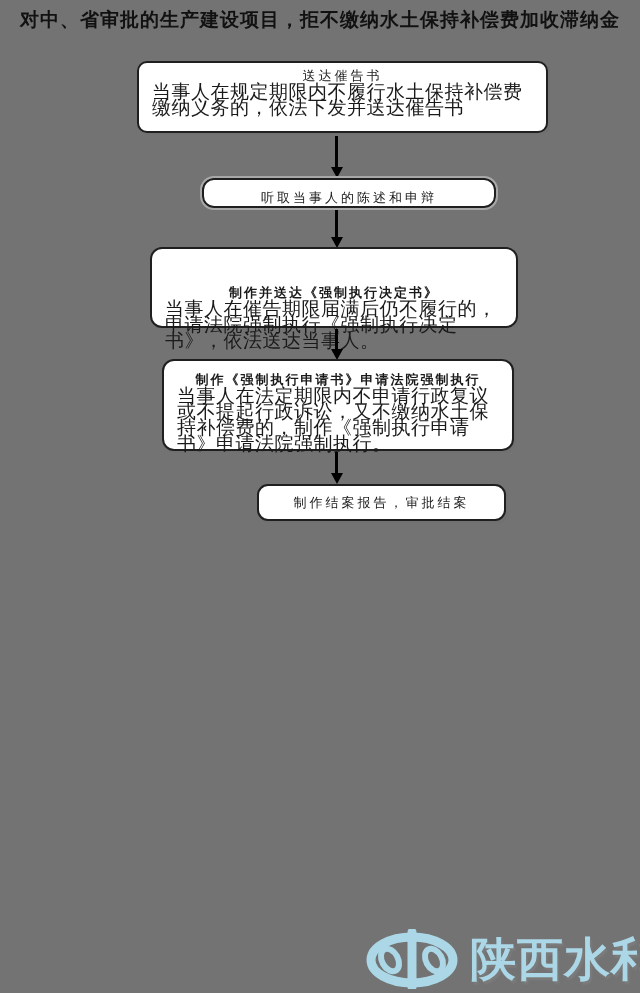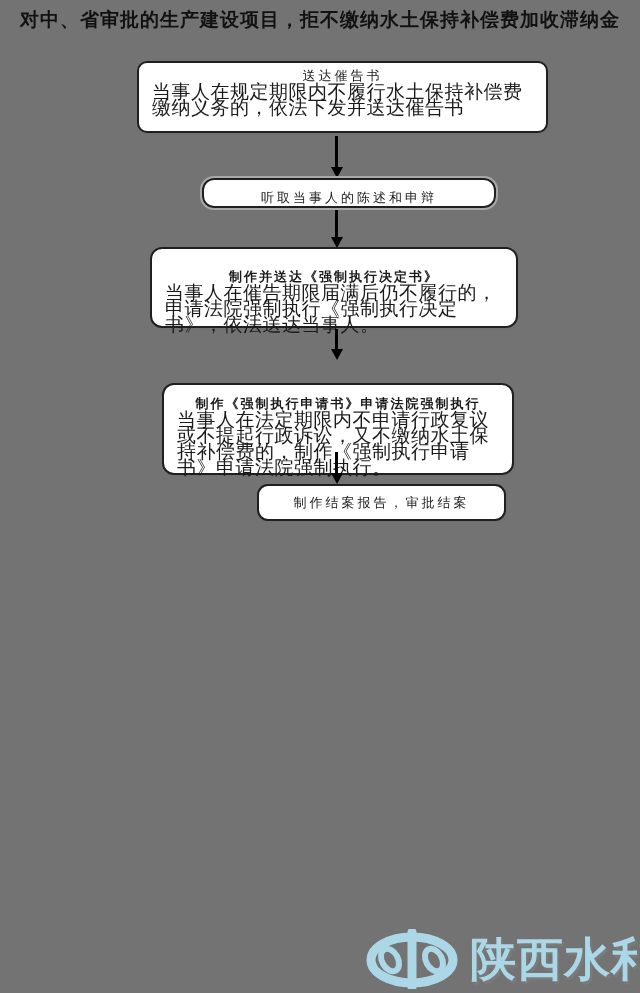--- a/index.html
+++ b/index.html
@@ -46,22 +46,22 @@
     text-align: left;
   }
   
   .box-1 { left: 129px; top: 61px;  width: 411px; height: 72px; border-radius: 10px; padding-top: 5px; margin-left: 8px; }
   .box-2 {
     left: 202px; top: 178px; width: 294px; height: 30px; border-radius: 12px;
     outline: 2px solid #a8a8a8;
     display: flex; align-items: flex-end; justify-content: center;
     box-shadow: none;
   }
-  .box-3 { left: 150px; top: 247px; width: 368px; height: 81px; border-radius: 12px; padding-top: 20px; }
-  .box-4 { left: 162px; top: 359px; width: 352px; height: 92px; border-radius: 12px; padding-top: 11px; margin-top: 24px; }
+  .box-3 { left: 150px; top: 247px; width: 368px; height: 81px; border-radius: 12px; padding-top: 36px; }
+  .box-4 { left: 162px; top: 359px; width: 352px; height: 92px; border-radius: 12px; padding-top: 11px; }
   .box-5 {
     left: 217px; top: 484px; width: 249px; height: 37px; border-radius: 11px;
     display: flex; align-items: center; justify-content: center; margin-left: 40px;
   }
   
   .flow-arrow {
     position: absolute;
     left: 330px;
     width: 13px;
     display: flex;

